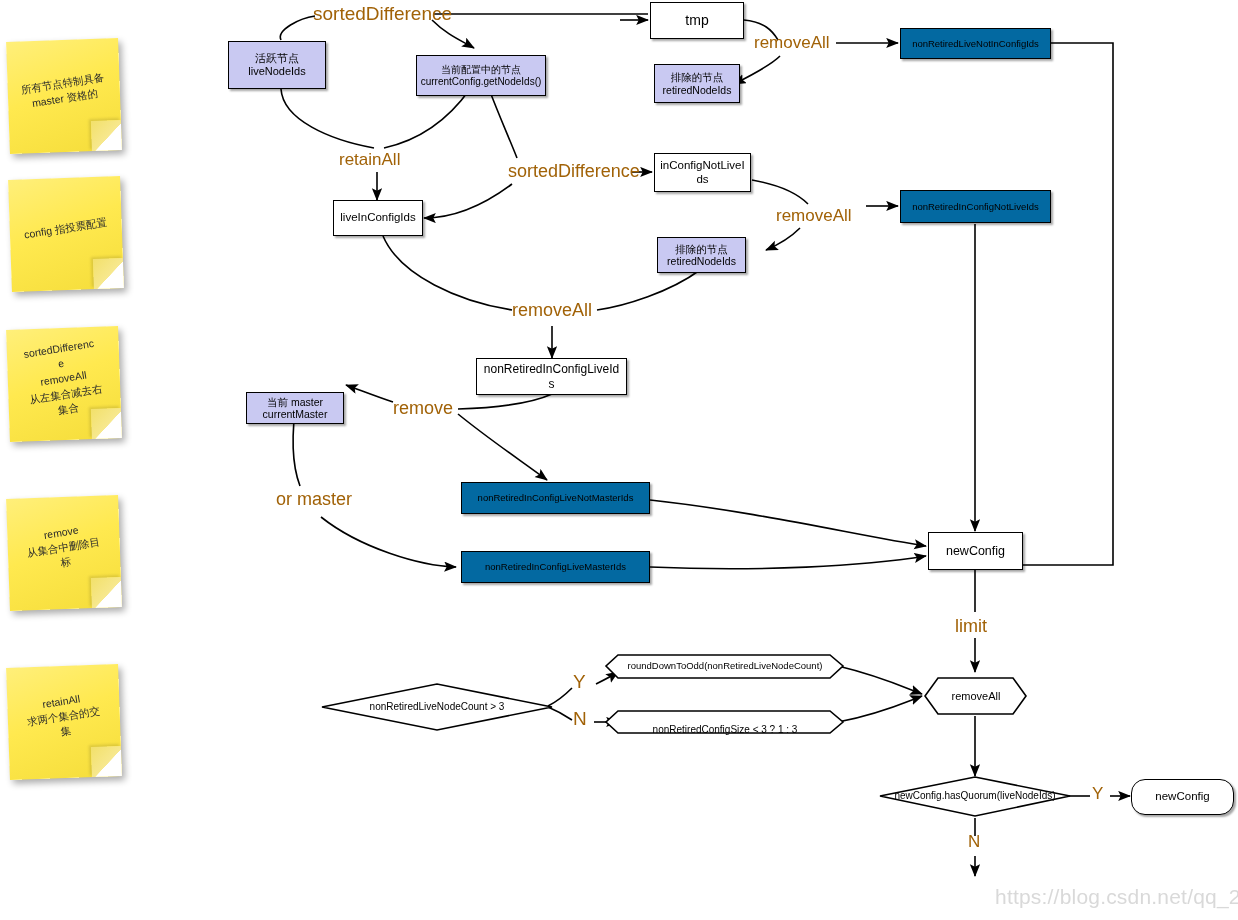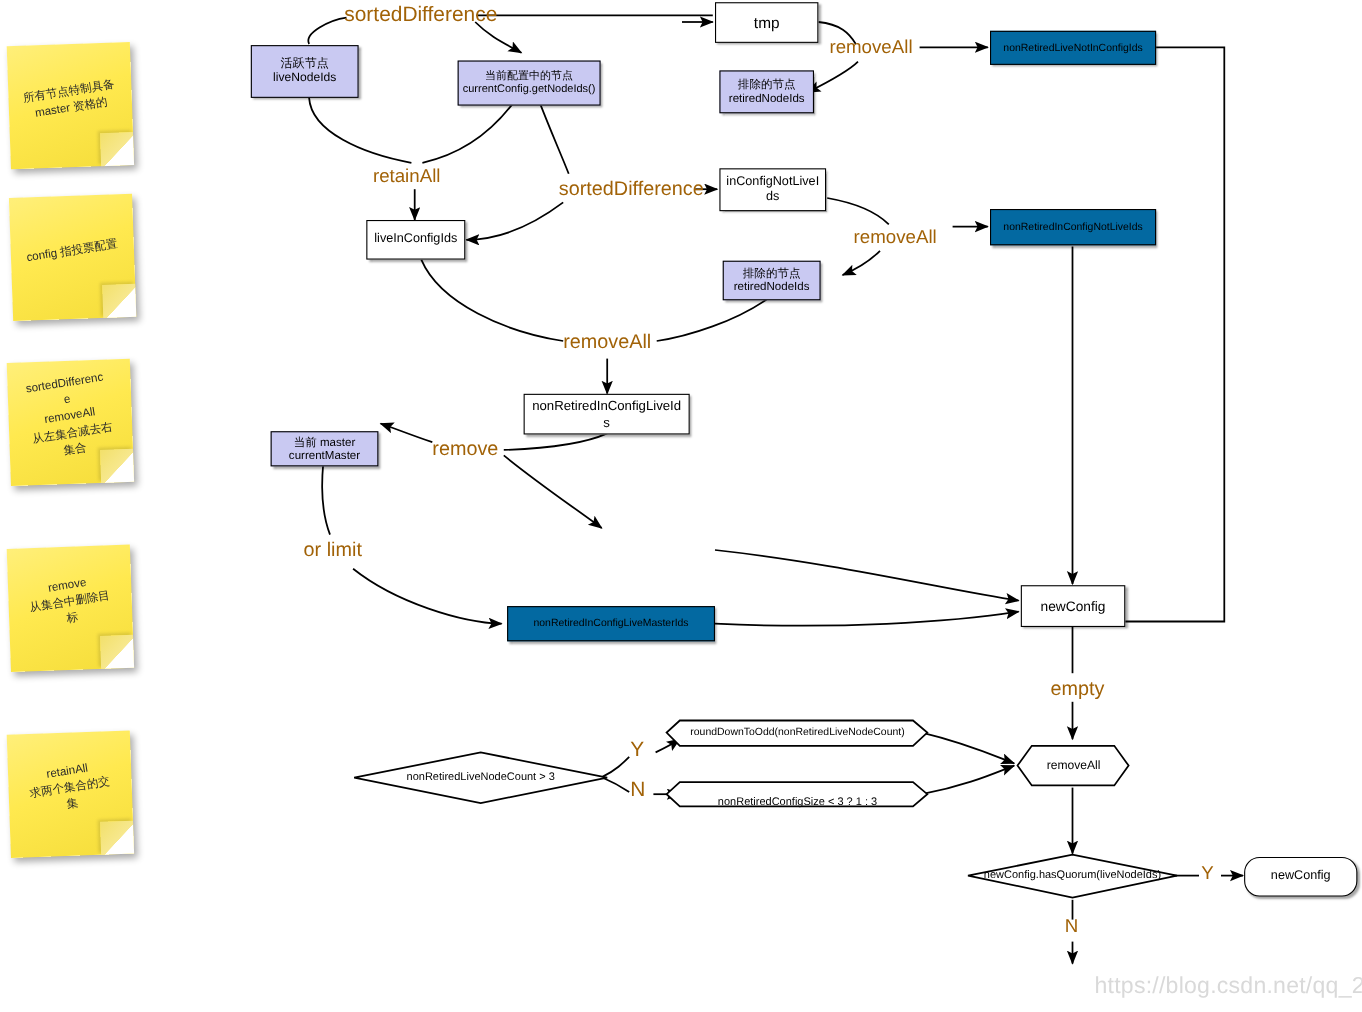--- a/index.html
+++ b/index.html
@@ -229,20 +229,21 @@
 
   <div class="node rect purple" style="left:657px; top:237px; width:89px; height:36px; font-size:10.5px;">排除的节点
 retiredNodeIds</div>
 
   <div class="node rect" style="left:476px; top:358px; width:151px; height:37px; font-size:12px;">nonRetiredInConfigLiveId
 s</div>
 
   <div class="node rect purple" style="left:246px; top:364px; width:98px; height:32px; font-size:10.5px;margin-top:28px;">当前 master
 currentMaster</div>
 
+  <div class="node rect pink" style="left:461px; top:482px; width:189px; height:32px; font-size:9.5px;">nonRetiredInConfigLiveNotMasterIds</div>
 
   <div class="node rect pink" style="left:461px; top:551px; width:189px; height:32px; font-size:9.5px;">nonRetiredInConfigLiveMasterIds</div>
 
   <div class="node rect" style="left:928px; top:532px; width:95px; height:38px; font-size:12.5px;">newConfig</div>
 
   <div class="node" style="left:340px; top:697px; width:194px; height:20px; font-size:10px;">nonRetiredLiveNodeCount &gt; 3</div>
 
   <div class="node" style="left:612px; top:656px; width:226px; height:20px; font-size:9.5px;">roundDownToOdd(nonRetiredLiveNodeCount)</div>
 
   <div class="node" style="left:612px; top:712px; width:226px; height:36px; font-size:10px;">nonRetiredConfigSize &lt; 3 ? 1 : 3</div>
@@ -262,23 +263,23 @@
   <div class="edge-label" style="left:339px; top:150px; font-size:17px;">retainAll</div>
 
   <div class="edge-label" style="left:508px; top:161px; font-size:18px;">sortedDifference</div>
 
   <div class="edge-label" style="left:776px; top:206px; font-size:17px;">removeAll</div>
 
   <div class="edge-label" style="left:512px; top:300px; font-size:18px;">removeAll</div>
 
   <div class="edge-label" style="left:393px; top:398px; font-size:18px;">remove</div>
 
-  <div class="edge-label" style="left:276px; top:489px; font-size:18px;">or limit</div>
-
-  <div class="edge-label" style="left:955px; top:616px; font-size:18px;">empty</div>
+  <div class="edge-label" style="left:276px; top:489px; font-size:18px;">or master</div>
+
+  <div class="edge-label" style="left:955px; top:616px; font-size:18px;">limit</div>
 
   <div class="edge-label" style="left:573px; top:671px; font-size:19px;">Y</div>
 
   <div class="edge-label" style="left:573px; top:708px; font-size:19px;">N</div>
 
   <div class="edge-label" style="left:1092px; top:784px; font-size:17px;">Y</div>
 
   <div class="edge-label" style="left:968px; top:832px; font-size:17px;">N</div>
 
   <div class="watermark" style="left:995px; top:885px;">https://blog.csdn.net/qq_21383435</div>

